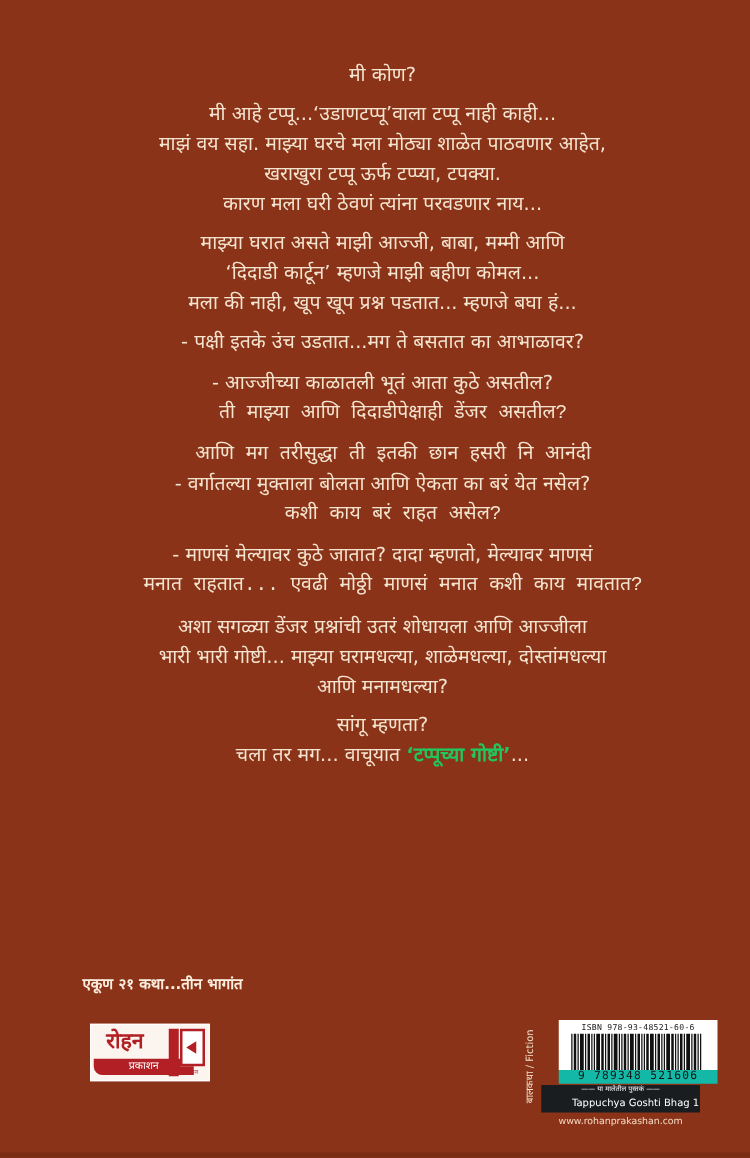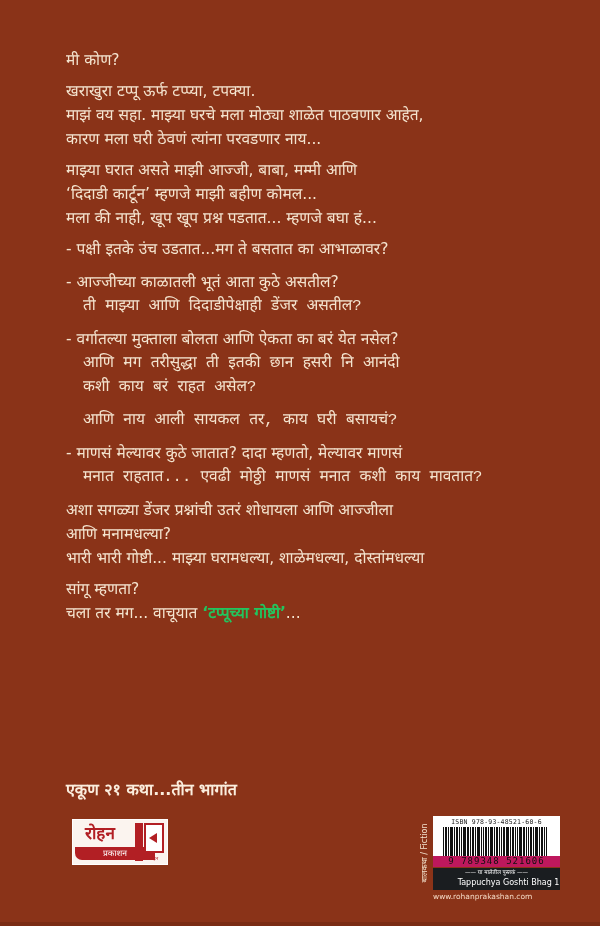--- a/index.html
+++ b/index.html
@@ -7,91 +7,91 @@
     width: 600px; height: 926px; overflow: hidden;
     background: #8a3318;
     font-family: "DejaVu Sans", "Liberation Sans", sans-serif;
     color: #f4e4cf;
     position: relative;
   }
   .page { position: absolute; left: 0; top: 0; width: 600px; height: 926px; background: #8a3318; }
   .bottom-edge { position: absolute; left: 0; bottom: 0; width: 600px; height: 4px; background: #7a2c14; }
   .text-block { position: absolute; left: 66px; top: 48px; width: 480px; font-size: 15.5px; line-height: 24px; }
   .para { margin: 0 0 7px 0; }
-  .line { display: block; white-space: nowrap; }
+  .line { display: block; white-space: nowrap; text-align: center; }
   .q-item { margin: 0 0 9px 0; }
   .q-item .line.indent { padding-left: 17px; font-family: Liberation Mono, monospace; }
   .bold { font-weight: bold; color: #22c55e; }
-  .summary { position: absolute; left: 66px; top: 778px; font-size: 16px; font-weight: bold; color: #fbeede; white-space: nowrap; }
+  .summary { position: absolute; left: 66px; top: 778px; font-size: 12px; font-weight: bold; color: #fbeede; white-space: nowrap; }
 
   .logo { position: absolute; left: 72px; top: 819px; width: 94px; height: 44px; background: #fbf4ef; border: 1px solid #fff; }
   .logo-name { position: absolute; left: 12px; top: 2px; font-size: 17px; font-weight: bold; color: #b21f24; line-height: 22px; }
   .logo-sub { position: absolute; left: 2px; top: 27px; width: 80px; height: 13px; background: #b21f24; color: #fff; font-size: 8.5px; line-height: 13px; text-align: center; border-radius: 0 0 0 7px; }
   .logo-book { position: absolute; left: 62px; top: 3px; width: 8px; height: 38px; background: #b21f24; }
   .logo-page { position: absolute; left: 71px; top: 3px; width: 20px; height: 30px; border: 2px solid #b21f24; box-sizing: border-box; background: #fff; }
   .logo-arrow { position: absolute; left: 3px; top: 8px; width: 0; height: 0; border-top: 5px solid transparent; border-bottom: 5px solid transparent; border-right: 8px solid #b21f24; }
   .logo-tag { position: absolute; left: 70px; top: 34px; width: 22px; font-size: 5px; color: #b21f24; text-align: center; line-height: 8px; }
 
   .genre { position: absolute; left: 416px; top: 820px; width: 14px; height: 66px; }
   .genre span { position: absolute; left: 50%; top: 50%; transform: translate(-50%,-50%) rotate(-90deg); font-size: 8px; white-space: nowrap; color: #f4e4cf; }
 
-  .barcode-box { position: absolute; left: 433px; top: 816px; width: 127px; height: 40px; background: #fff; }
+  .barcode-box { position: absolute; left: 447px; top: 816px; width: 127px; height: 40px; background: #fff; }
   .isbn-text { position: absolute; left: 0; top: 2px; width: 127px; text-align: center; font-family: "DejaVu Sans Mono", monospace; font-size: 6.5px; color: #222; letter-spacing: 0.2px; }
   .bars { position: absolute; left: 10px; top: 11px; width: 108px; height: 31px; display: flex; align-items: stretch; }
   .bars i { display: block; background: #111; margin-right: 1px; }
-  .barcode-num { position: absolute; left: 0; top: 40px; width: 127px; text-align: center; font-family: "DejaVu Sans Mono", monospace; font-size: 9px; color: #111; letter-spacing: 1px; line-height: 11px; background: #be185d; }
+  .barcode-num { position: absolute; left: 0; top: 40px; width: 127px; text-align: center; font-family: "DejaVu Sans Mono", monospace; font-size: 9px; color: #111; letter-spacing: 1px; line-height: 11px; background: #14b8a6; }
   .series-box { position: absolute; left: 433px; top: 868px; width: 127px; height: 22px; background: #1a1d20; color: #fff; text-align: center; }
   .series-mr { font-size: 5.5px; line-height: 9px; display: block; }
   .series-en { font-size: 8px; line-height: 11px; display: block; padding-left: 24px; }
-  .website { position: absolute; left: 433px; top: 892px; width: 127px; font-size: 7.5px; color: #f4d9c4; }
+  .website { position: absolute; left: 433px; top: 892px; width: 127px; text-align: center; font-size: 7.5px; color: #f4d9c4; }
 </style>
 </head>
 <body>
 
 <div class="page">
 
   <div class="text-block">
     <p class="para">
       <span class="line">मी कोण?</span>
     </p>
     <p class="para">
+      <span class="line">मी आहे टप्पू...‘उडाणटप्पू’वाला टप्पू नाही काही...</span>
+      <span class="line">माझं वय सहा. माझ्या घरचे मला मोठ्या शाळेत पाठवणार आहेत,</span>
       <span class="line">खराखुरा टप्पू ऊर्फ टप्प्या, टपक्या.</span>
-      <span class="line">माझं वय सहा. माझ्या घरचे मला मोठ्या शाळेत पाठवणार आहेत,</span>
       <span class="line">कारण मला घरी ठेवणं त्यांना परवडणार नाय...</span>
     </p>
     <p class="para">
       <span class="line">माझ्या घरात असते माझी आज्जी, बाबा, मम्मी आणि</span>
       <span class="line">‘दिदाडी कार्टून’ म्हणजे माझी बहीण कोमल...</span>
       <span class="line">मला की नाही, खूप खूप प्रश्न पडतात... म्हणजे बघा हं...</span>
     </p>
 
     <div class="q-item">
       <span class="line">- पक्षी इतके उंच उडतात...मग ते बसतात का आभाळावर?</span>
     </div>
     <div class="q-item">
       <span class="line">- आज्जीच्या काळातली भूतं आता कुठे असतील?</span>
       <span class="line indent">ती माझ्या आणि दिदाडीपेक्षाही डेंजर असतील?</span>
     </div>
     <div class="q-item">
+      <span class="line indent">आणि मग तरीसुद्धा ती इतकी छान हसरी नि आनंदी</span>
       <span class="line">- वर्गातल्या मुक्ताला बोलता आणि ऐकता का बरं येत नसेल?</span>
-      <span class="line indent">आणि मग तरीसुद्धा ती इतकी छान हसरी नि आनंदी</span>
       <span class="line indent">कशी काय बरं राहत असेल?</span>
     </div>
     <div class="q-item">
-      <span class="line indent">आणि नाय आली सायकल तर, काय घरी बसायचं?</span>
     </div>
     <div class="q-item">
       <span class="line">- माणसं मेल्यावर कुठे जातात? दादा म्हणतो, मेल्यावर माणसं</span>
       <span class="line indent">मनात राहतात... एवढी मोठ्ठी माणसं मनात कशी काय मावतात?</span>
     </div>
 
     <p class="para">
       <span class="line">अशा सगळ्या डेंजर प्रश्नांची उतरं शोधायला आणि आज्जीला</span>
+      <span class="line">भारी भारी गोष्टी... माझ्या घरामधल्या, शाळेमधल्या, दोस्तांमधल्या</span>
       <span class="line">आणि मनामधल्या?</span>
-      <span class="line">भारी भारी गोष्टी... माझ्या घरामधल्या, शाळेमधल्या, दोस्तांमधल्या</span>
     </p>
     <p class="para">
       <span class="line">सांगू म्हणता?</span>
       <span class="line"><span>चला तर मग... वाचूयात </span><span class="bold">‘टप्पूच्या गोष्टी’</span><span>...</span></span>
     </p>
   </div>
 
   <div class="summary">एकूण २१ कथा...तीन भागांत</div>
 
   <div class="logo">

